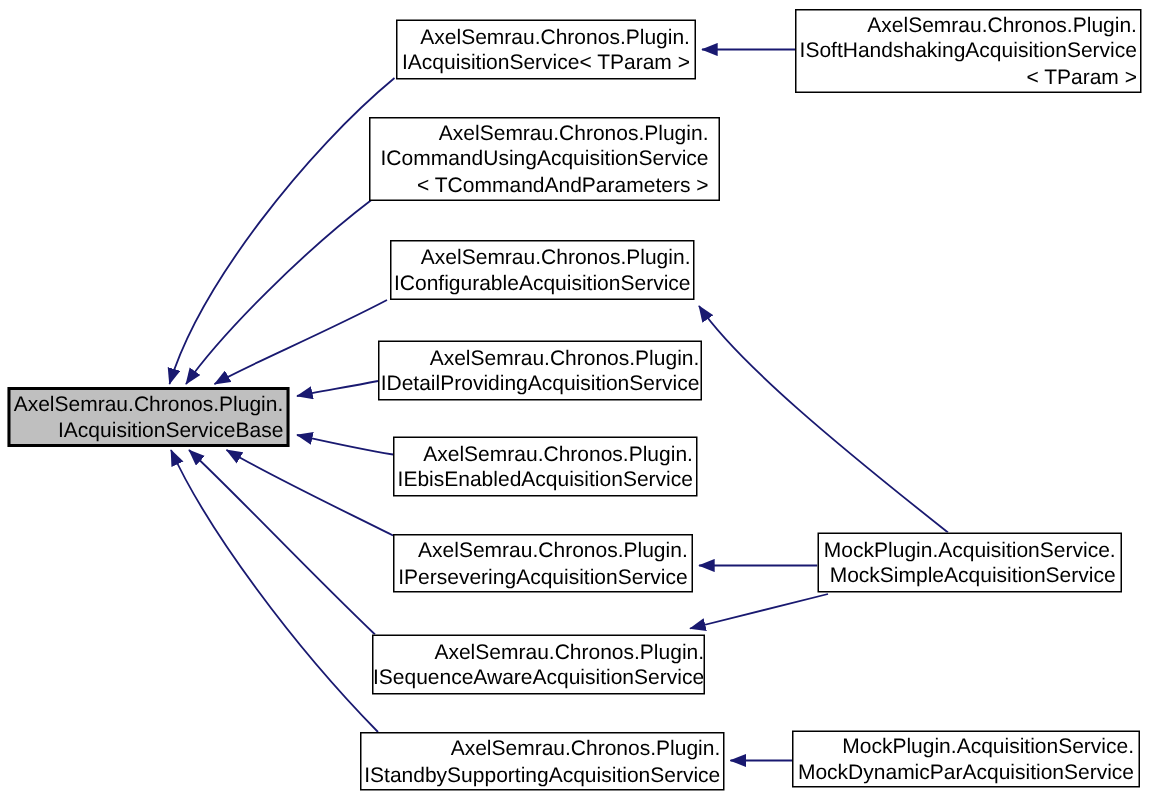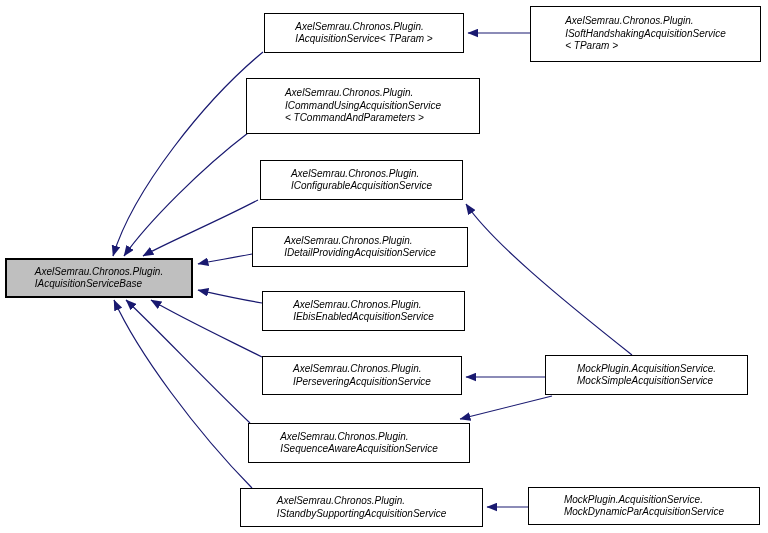--- a/index.html
+++ b/index.html
@@ -11,26 +11,25 @@
     overflow:hidden;
   }
   svg.edges{position:absolute;left:0;top:0;width:768px;height:533px;}
   path.edge{stroke:var(--arrow-color,#191970);stroke-width:1.2;fill:none;}
   .node{
     position:absolute;
     box-sizing:border-box;
     background:var(--node-fill,#ffffff);
     border:1px solid var(--node-border,#000000);
     display:flex;align-items:center;justify-content:center;
-    text-align:left;
-    font-size:10px;line-height:1.25;
+    text-align:right;
+    font-size:14px;line-height:1.25;
     color:#000000;
     white-space:pre-line;
     cursor:pointer;
-    font-style:italic;
   }
   .node.highlight{
     background:var(--highlight-fill,#bfbfbf);
     border-width:2px;
     cursor:default;
   }
 </style>
 </head>
 <body>
 

